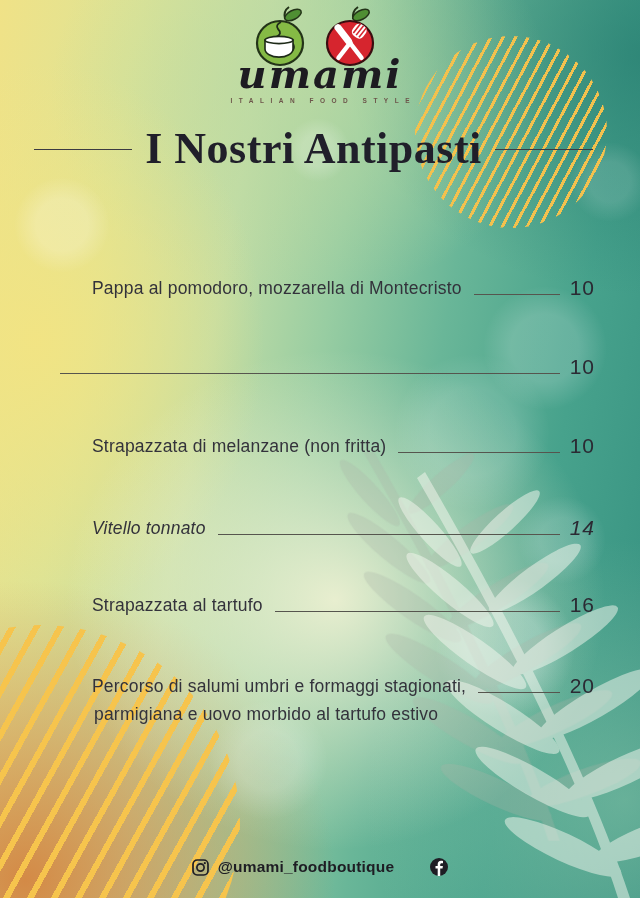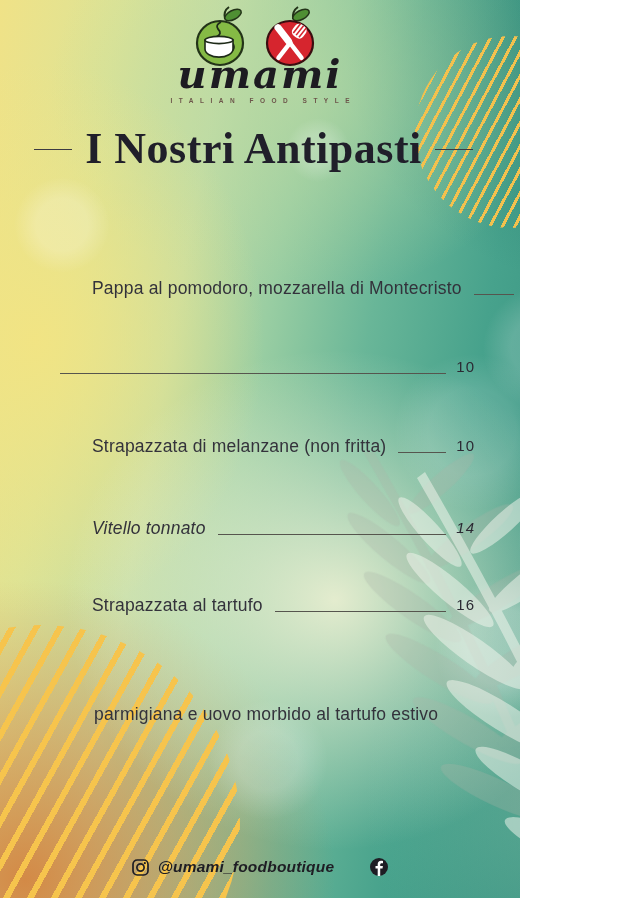--- a/index.html
+++ b/index.html
@@ -1,20 +1,20 @@
 <!DOCTYPE html>
 <html><head>
 <meta charset="utf-8">
 <style>
   html,body { margin:0; padding:0; }
   body { font-family: "Liberation Sans", sans-serif; }
 
   .page {
     position: relative;
-    width: 520px;
+    width: 640px;
     height: 898px;
     overflow: hidden;
     background:
       
       radial-gradient(circle at 62px 225px,  rgba(255,255,255,.22) 0 26px, rgba(255,255,255,0) 48px),
       radial-gradient(circle at 318px 150px, rgba(255,255,255,.20) 0 16px, rgba(255,255,255,0) 32px),
       radial-gradient(circle at 545px 348px, rgba(255,255,255,.17) 0 34px, rgba(255,255,255,0) 62px),
       radial-gradient(circle at 472px 432px, rgba(255,255,255,.13) 0 44px, rgba(255,255,255,0) 78px),
       radial-gradient(circle at 610px 182px, rgba(255,255,255,.13) 0 20px, rgba(255,255,255,0) 40px),
       radial-gradient(circle at 505px 648px, rgba(255,255,255,.25) 0 38px, rgba(255,255,255,0) 70px),
@@ -67,26 +67,26 @@
     margin:0; font-family:"Liberation Serif", serif; font-weight:700;
     font-size:44px; line-height:1.15; color:#201f2a; letter-spacing:.5px; white-space:nowrap;
   }
 
   
   .menu { position:absolute; left:48px; right:45px; top:0; height:100%; }
   .menu-row { position:absolute; left:0; right:0; display:flex; align-items:flex-end; }
   .item-name { font-size:17.5px; color:#33323b; letter-spacing:.2px; line-height:26px; white-space:nowrap;margin-left:44px; }
   .item-name.wrap2 { position:absolute; }
   .leader { flex:1; margin:0 10px 6px 12px; border-bottom:1.2px solid #56554e; min-width:40px; }
-  .price { font-size:15px; color:#2b2a33; letter-spacing:1px; line-height:24px; padding-bottom:1px; }
+  .price { font-size:21px; color:#2b2a33; letter-spacing:1px; line-height:24px; padding-bottom:1px; }
 
   
   .footer {
     position:absolute; top:858px; left:0; right:0;
-    display:flex; justify-content:center; align-items:flex-start; gap:36px;font-style:italic;
+    display:flex; justify-content:center; align-items:flex-start; gap:36px;
   }
   .social { display:flex; align-items:center; gap:9px; }
   .social-text { font-size:15.5px; font-weight:700; color:#1e1d24; letter-spacing:.2px; }
 </style>
 </head>
 <body>
 
 <div class="page">
 
   <div class="stripe-circle top-right"></div>
@@ -187,20 +187,25 @@
       <div class="menu-row" style="top: 515px; font-style: italic;">
       <span class="item-name">Vitello tonnato</span>
       <span class="leader"></span>
       <span class="price">14</span>
     </div>
       <div class="menu-row" style="top: 592px;">
       <span class="item-name">Strapazzata al tartufo</span>
       <span class="leader"></span>
       <span class="price">16</span>
     </div>
+      <div class="menu-row" style="top: 673px;">
+      <span class="item-name">Percorso di salumi umbri e formaggi stagionati,</span>
+      <span class="leader"></span>
+      <span class="price">20</span>
+    </div>
       <span class="item-name wrap2" style="top: 701px; left: 2px;">parmigiana e uovo morbido al tartufo estivo</span>
     </main>
 
   <footer class="footer">
     <div class="social">
       <svg width="17" height="17" viewBox="0 0 17 17">
         <rect x="1" y="1" width="15" height="15" rx="4.2" fill="none" stroke="#1e1d24" stroke-width="1.7"></rect>
         <circle cx="8.5" cy="8.5" r="3.6" fill="none" stroke="#1e1d24" stroke-width="1.7"></circle>
         <circle cx="12.8" cy="4.2" r="1.1" fill="#1e1d24"></circle>
       </svg>

